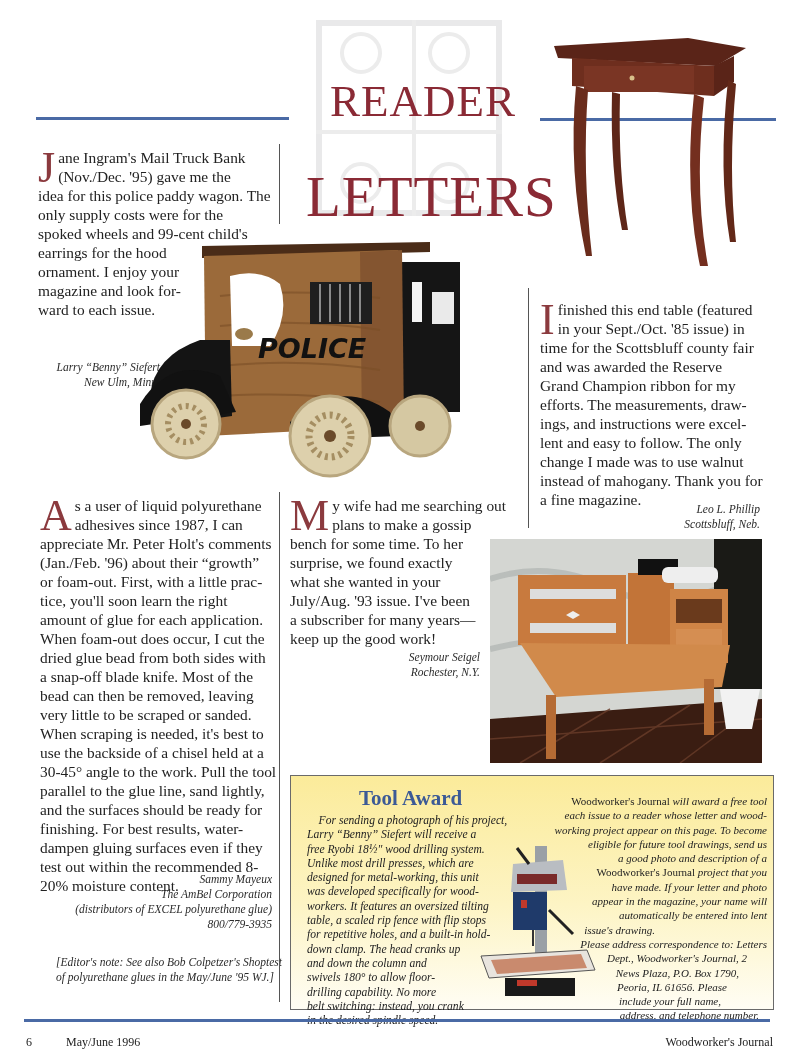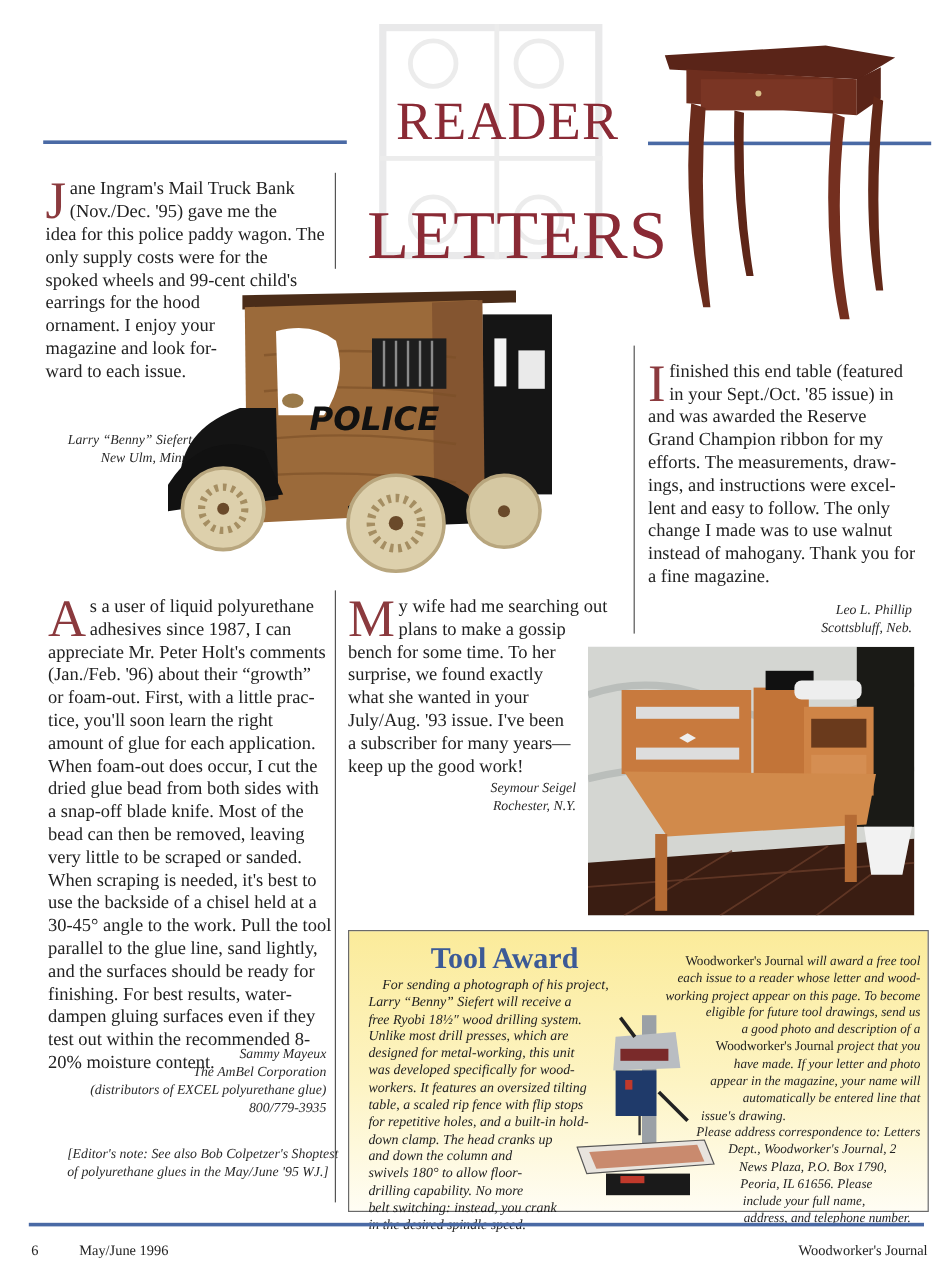--- a/index.html
+++ b/index.html
@@ -23,21 +23,21 @@
   .letter { position: absolute; font-size: 15.4px; line-height: 19px; color: #222; }
   .drop { float: left; font-size: 44px; line-height: 36px; color: #8b3a3e; margin: 2px 3px 0 0; font-family: "Liberation Serif", serif; }
   .sig { position: absolute; font-style: italic; font-size: 11.5px; line-height: 15px; text-align: right; color: #2a2a2a; }
 
   
   .photo { position: absolute; overflow: hidden; }
 
   
   .award { left: 290px; top: 775px; width: 484px; height: 235px; border: 1px solid #6a6a6a;
            background: linear-gradient(180deg, #fbeb9a 0%, #fdf4c4 55%, #fffdf4 100%); }
-  .award-title { position: absolute; left: 68px; top: 10px; font-size: 25px; font-weight: bold; color: #3c5a96; }
+  .award-title { position: absolute; left: 68px; top: 10px; font-size: 21px; font-weight: bold; color: #3c5a96; }
   .award-left { position: absolute; left: 16px; top: 38px; width: 222px; font-size: 11.6px; line-height: 14.3px; font-style: italic; color: #222; }
   .award-right { position: absolute; left: 244px; top: 18px; width: 232px; font-size: 11px; line-height: 14.3px; font-style: italic; color: #222; text-align: right; }
   .award-right .rm { font-style: normal; }
 
   .footer { position: absolute; top: 1035px; font-size: 12px; color: #222; }
 </style>
 </head>
 <body>
 
 <div class="rule-blue" style="left:36px; top:117px; width:253px;"></div>
@@ -131,20 +131,21 @@
     <path d="M64,62 Q62,140 74,200 L80,200 Q70,140 72,64 Z" fill="#5e2618"></path>
     <path d="M146,64 Q136,160 152,236 L160,236 Q146,160 156,68 Z" fill="#742f1f"></path>
     <path d="M180,50 Q170,140 182,212 L188,212 Q180,140 188,54 Z" fill="#622818"></path>
   </svg>
 </div>
 
 <div class="letter" style="left:540px; top:300px; width:245px;">
   <span class="drop">I</span>
   <div>finished this end table (featured</div>
   <div>in your Sept./Oct. '85 issue) in</div>
+  <div>time for the Scottsbluff county fair</div>
   <div>and was awarded the Reserve</div>
   <div>Grand Champion ribbon for my</div>
   <div>efforts. The measurements, draw-</div>
   <div>ings, and instructions were excel-</div>
   <div>lent and easy to follow. The only</div>
   <div>change I made was to use walnut</div>
   <div>instead of mahogany. Thank you for</div>
   <div>a fine magazine.</div>
 </div>
 <div class="sig" style="left:640px; top:502px; width:120px;">
@@ -273,21 +274,21 @@
 
   <div class="award-right">
     <div><span class="rm">Woodworker's Journal</span> <span>will award a free tool</span></div>
     <div>each issue to a reader whose letter and wood-</div>
     <div>working project appear on this page. To become</div>
     <div>eligible for future tool drawings, send us</div>
     <div>a good photo and description of a</div>
     <div><span class="rm">Woodworker's Journal</span> <span>project that you</span></div>
     <div>have made. If your letter and photo</div>
     <div>appear in the magazine, your name will</div>
-    <div>automatically be entered line that</div>
+    <div>automatically be entered into lent</div>
     <div style="padding-right:112px;">issue's drawing.</div>
     <div>Please address correspondence to: Letters</div>
     <div style="padding-right:20px;">Dept., Woodworker's Journal, 2</div>
     <div style="padding-right:28px;">News Plaza, P.O. Box 1790,</div>
     <div style="padding-right:40px;">Peoria, IL 61656. Please</div>
     <div style="padding-right:46px;">include your full name,</div>
     <div style="padding-right:8px;">address, and telephone number.</div>
   </div>
 </div>
 

